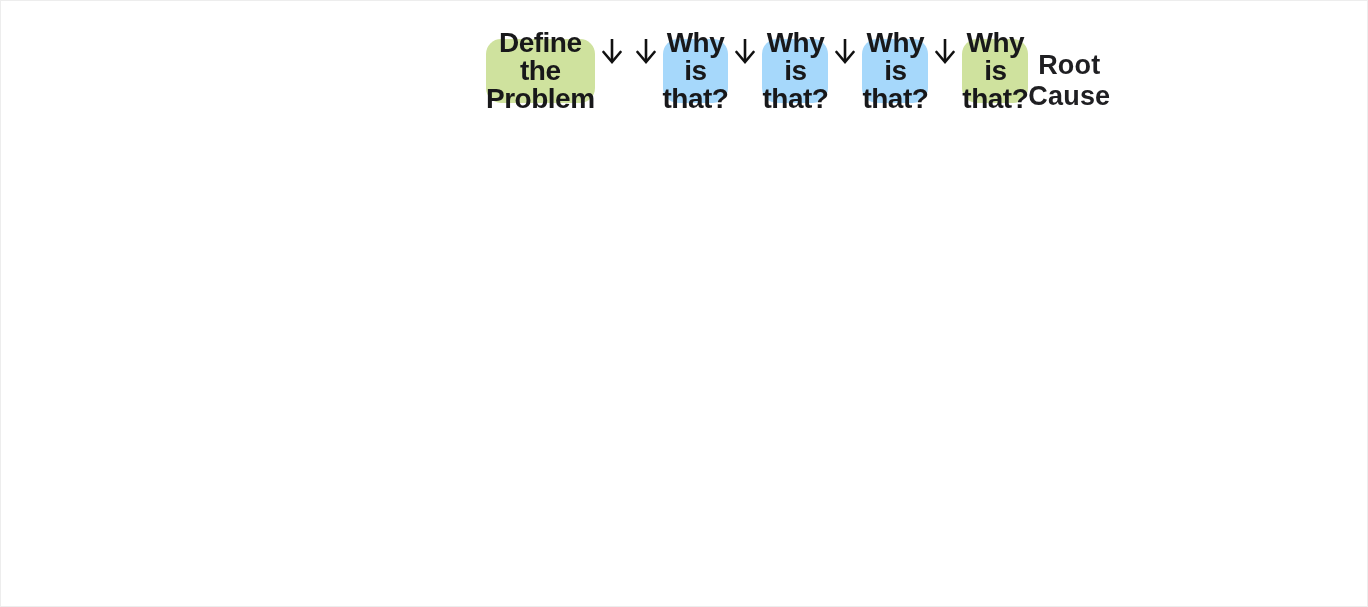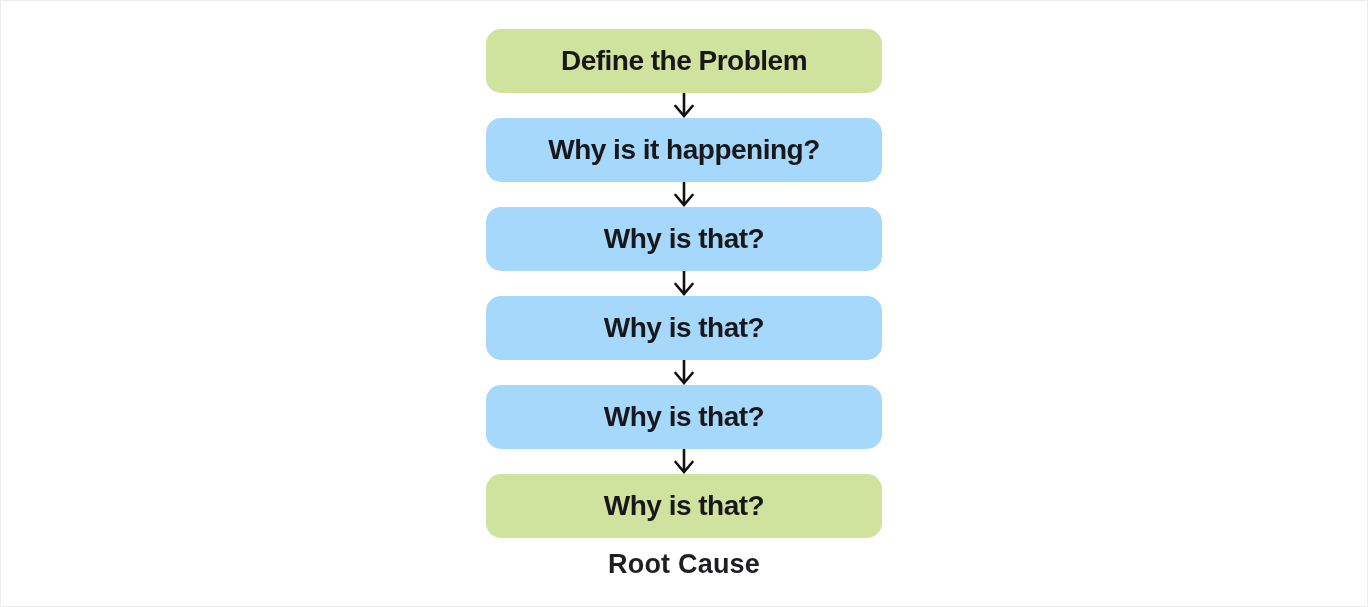--- a/index.html
+++ b/index.html
@@ -18,24 +18,24 @@
     height: 607px;
     background: #ffffff;
     border: 1px solid #ededed;
     overflow: hidden;
   }
 
   #flow {
     position: absolute;
     left: 50%;
     transform: translateX(-50%);
-    top: 28px;
+    top: 38px;
     width: 396px;
     display: flex;
-    flex-direction: column;
+    flex-direction: row;
     align-items: flex-start;
   }
 
   .node {
     width: 396px;
     height: 64px;
     border-radius: 15px;
     display: flex;
     align-items: center;
     justify-content: center;
@@ -92,23 +92,20 @@
 
     <div class="connector">
       <span>
         <svg width="34" height="25" viewBox="0 0 34 25" aria-hidden="true">
           <line x1="17" y1="0" x2="17" y2="21" stroke="#111111" stroke-width="2.6" stroke-linecap="butt"></line>
           <polyline points="8.5,13 17,23 25.5,13" fill="none" stroke="#111111" stroke-width="2.6" stroke-linecap="round" stroke-linejoin="miter"></polyline>
         </svg>
       </span>
     </div>
 
-    <div class="node blue">
-      <span class="node-label">Why is it happening?</span>
-    </div>
 
     <div class="connector">
       <span>
         <svg width="34" height="25" viewBox="0 0 34 25" aria-hidden="true">
           <line x1="17" y1="0" x2="17" y2="21" stroke="#111111" stroke-width="2.6" stroke-linecap="butt"></line>
           <polyline points="8.5,13 17,23 25.5,13" fill="none" stroke="#111111" stroke-width="2.6" stroke-linecap="round" stroke-linejoin="miter"></polyline>
         </svg>
       </span>
     </div>
 

